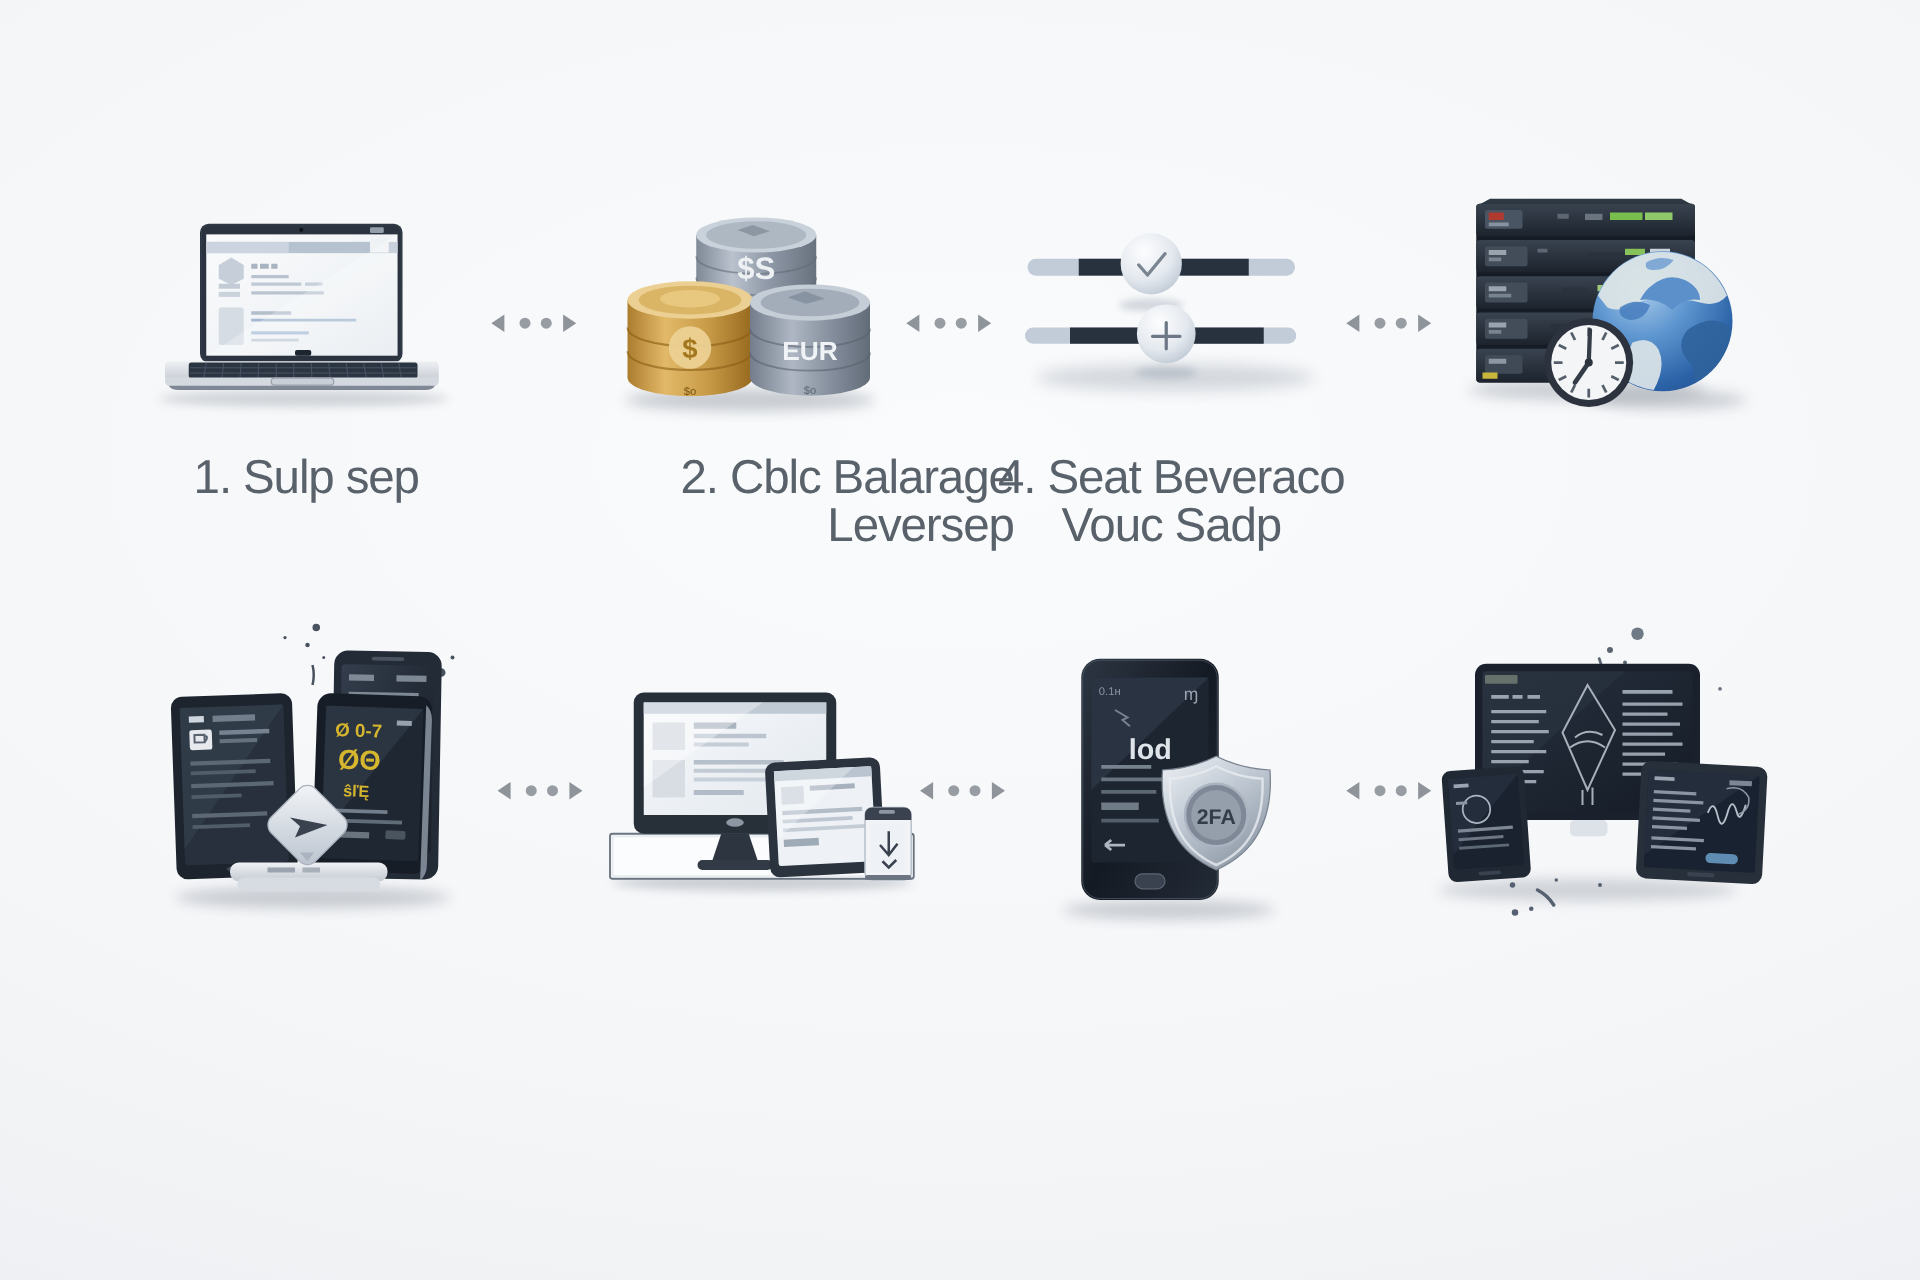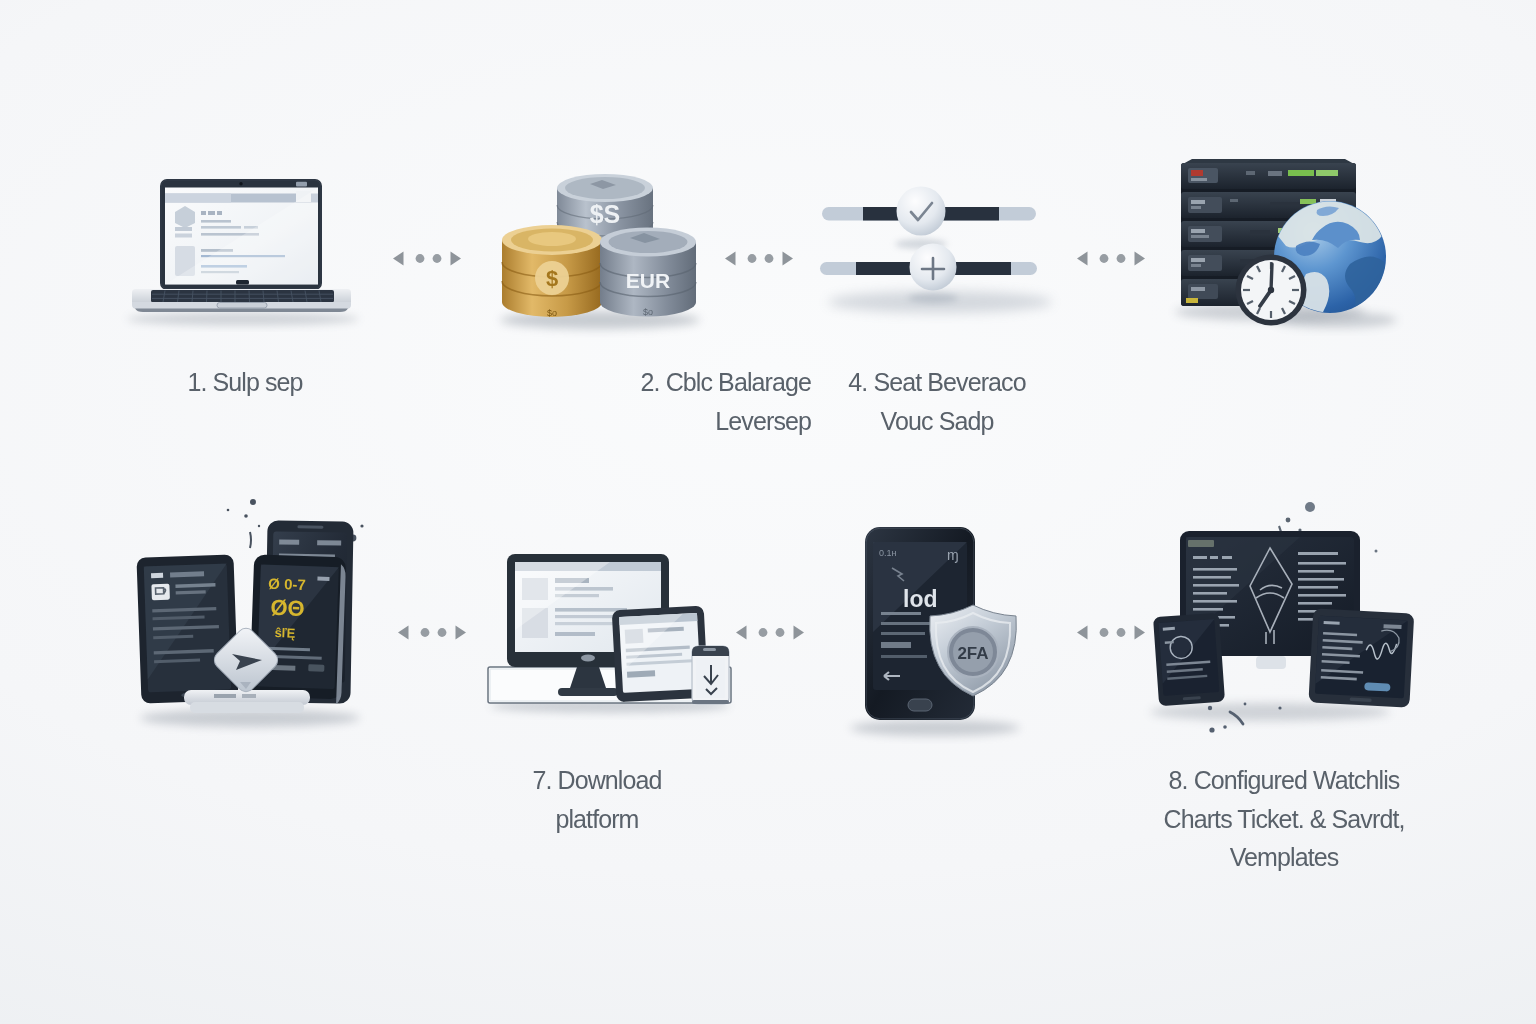--- a/index.html
+++ b/index.html
@@ -1,19 +1,19 @@
 <!DOCTYPE html>
 <html><head>
 <meta charset="utf-8">
 <style>
   html,body{margin:0;padding:0;}
   #canvas{position:relative;width:1536px;height:1024px;overflow:hidden;
     background:radial-gradient(ellipse 115% 90% at 50% 36%, #fafbfc 0%, #f5f6f8 55%, #eaedf0 100%);
     font-family:"Liberation Sans",sans-serif;}
-  .cap{position:absolute;color:#59616a;font-size:25px;line-height:38.6px;
+  .cap{position:absolute;color:#59616a;font-size:38px;line-height:38.6px;
     text-align:center;letter-spacing:-0.9px;white-space:pre-line;}
   svg{position:absolute;display:block;}
 </style>
 </head>
 <body>
 <div id="canvas">
 
 <svg style="left:393px;top:251px" width="68" height="15" viewBox="0 0 68 15">
   <polygon points="10.5,0.5 0,7.5 10.5,14.5" fill="#8e949a"></polygon>
   <circle cx="27" cy="7.5" r="4.4" fill="#979da3"></circle>
@@ -49,25 +49,20 @@
   <circle cx="27" cy="7.5" r="4.4" fill="#979da3"></circle>
   <circle cx="44" cy="7.5" r="4.4" fill="#979da3"></circle>
   <polygon points="57.5,0.5 68,7.5 57.5,14.5" fill="#8e949a"></polygon>
 </svg>
 
 <div class="cap" style="left:45px;top:363px;width:400px;">1. Sulp sep</div>
 <div class="cap" style="left:411px;top:363px;width:400px;text-align:right;">2. Cblc Balarage
 Leversep</div>
 <div class="cap" style="left:737px;top:363px;width:400px;">4. Seat Beveraco
 Vouc Sadp</div>
-<div class="cap" style="left:397px;top:761px;width:400px;">7. Download
-platform</div>
-<div class="cap" style="left:1084px;top:761px;width:400px;">8. Configured Watchlis
-Charts Ticket. &amp; Savrdt,
-Vemplates</div>
 
 <svg style="left:95px;top:150px" width="300" height="190" viewBox="0 0 300 190">
   <defs>
     <linearGradient id="lap-scr" x1="0" y1="0" x2="1" y2="1">
       <stop offset="0" stop-color="#fafbfc"></stop>
           <stop offset="0.6" stop-color="#f0f3f6"></stop>
           <stop offset="1" stop-color="#e3e8ee"></stop>
     </linearGradient>
     <linearGradient id="lap-base2" x1="0" y1="0" x2="0" y2="1">
       <stop offset="0" stop-color="#eef0f3"></stop>

